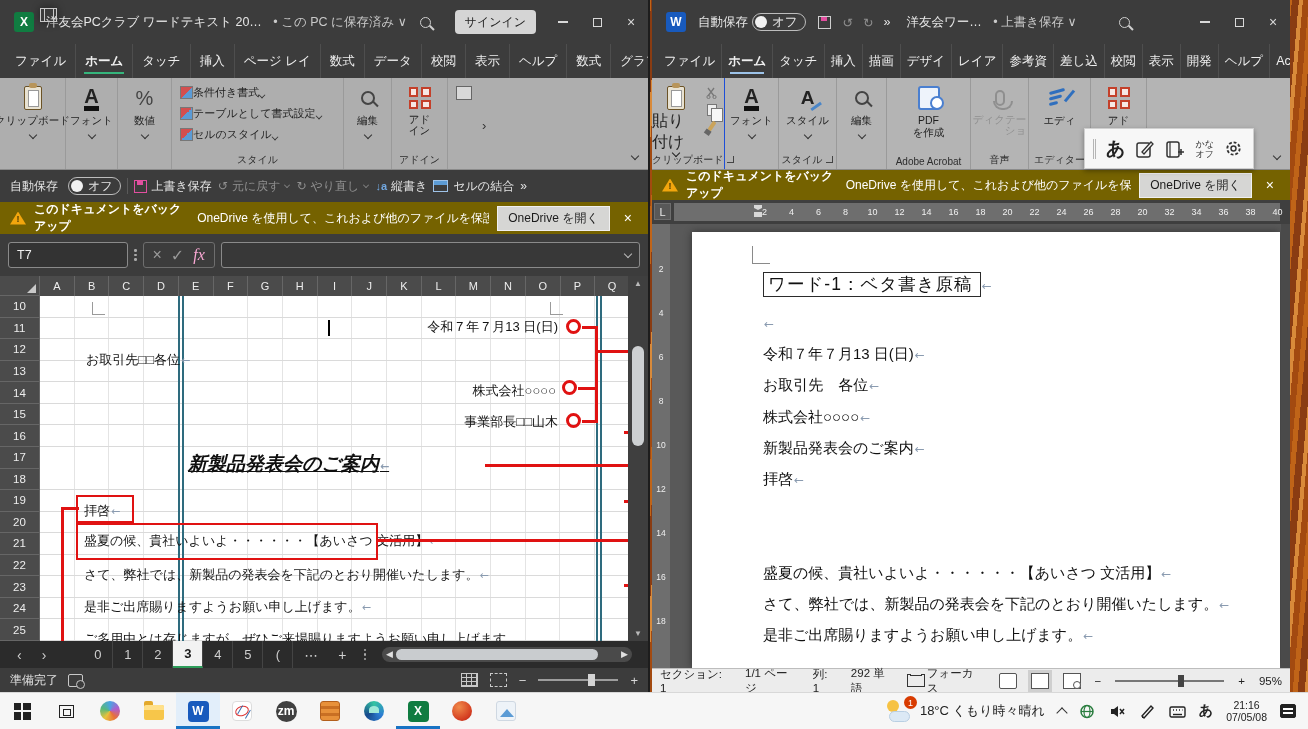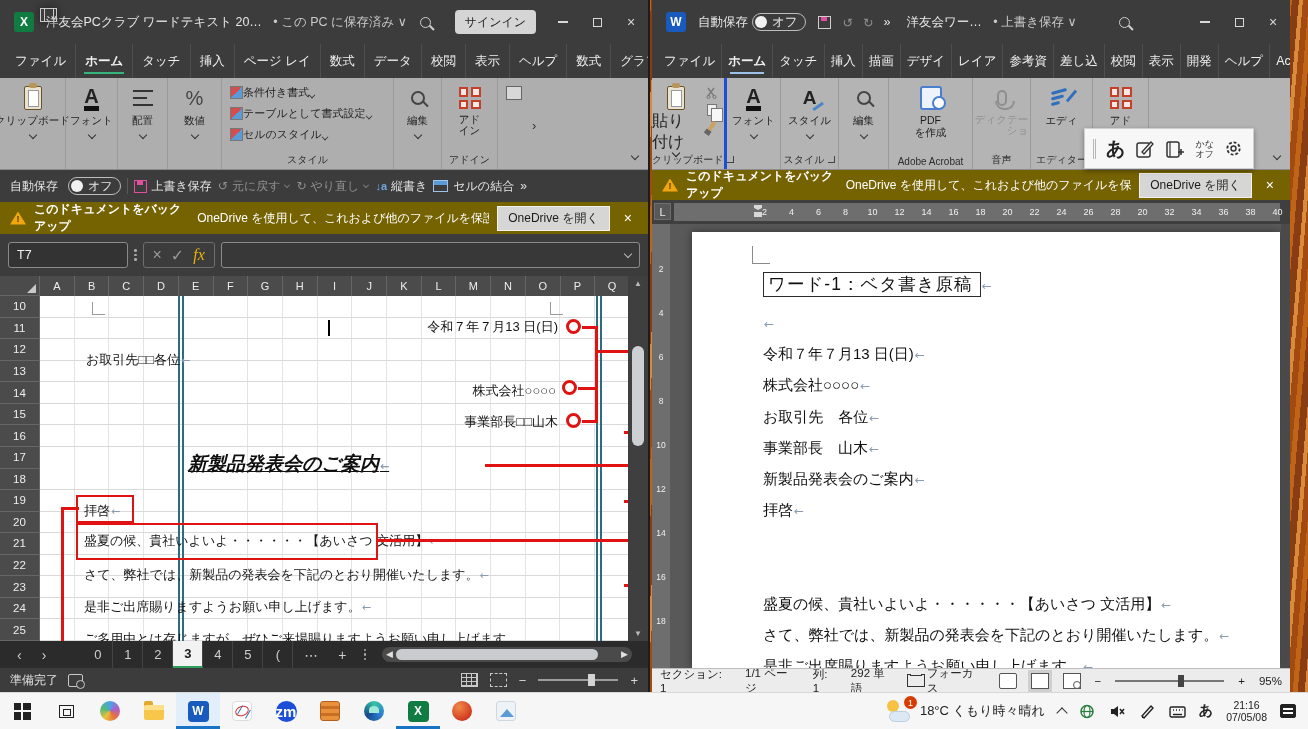--- a/index.html
+++ b/index.html
@@ -72,21 +72,21 @@
   .banner b{font-size:12px;}
   .bbtn{margin-left:auto;background:#d6d6d4;color:#1c1c1c;border:1px solid #f0f0f0;padding:3px 10px;font-size:12px;white-space:nowrap;}
   .bx{color:#fff;font-size:14px;padding:0 6px;}
 
   
   .frow{height:42px;background:#3c3c3c;display:flex;align-items:center;padding:4px 8px;gap:6px;color:#ddd;}
   .namebox{width:120px;height:26px;background:#333;border:1px solid #8a8a8a;border-radius:3px;color:#f0f0f0;font-size:12.5px;display:flex;align-items:center;padding-left:8px;}
   .vdots{display:flex;flex-direction:column;gap:2px;}
   .vdots i{width:2.5px;height:2.5px;background:#aaa;border-radius:50%;}
   .fxbox{display:flex;align-items:center;gap:9px;border:1px solid #6e6e6e;border-radius:3px;height:26px;padding:0 9px;color:#9a9a9a;}
-  .fxit{font-style:italic;font-family:"Liberation Serif",serif;color:#eab308;}
+  .fxit{font-style:italic;font-family:"Liberation Serif",serif;color:#f9a8d4;}
   .fline{flex:1;height:26px;background:#383838;border:1px solid #8a8a8a;border-radius:3px;display:flex;align-items:center;justify-content:flex-end;padding-right:8px;color:#bbb;}
 
   
   .sheet{position:relative;height:365px;background:#fff;overflow:hidden;}
   .corner{position:absolute;left:0;top:0;width:40px;height:20px;background:#4b4b4b;border-right:1px solid #666;border-bottom:1px solid #666;}
   .corner::after{content:"";position:absolute;right:3px;bottom:2px;border-left:9px solid transparent;border-bottom:9px solid #c9c9c9;}
   .colheads{position:absolute;left:40px;top:0;width:590px;height:20px;display:flex;background:#4b4b4b;}
   .colheads span{flex:1;color:#ededed;font-size:11px;display:flex;align-items:center;justify-content:center;border-right:1px solid #666;}
   .rowheads{position:absolute;left:0;top:20px;width:40px;bottom:0;display:flex;flex-direction:column;background:#4b4b4b;}
   .rowheads span{flex:1;color:#ededed;font-size:11.5px;display:flex;align-items:center;justify-content:center;border-bottom:1px solid #666;border-right:1px solid #666;}
@@ -190,21 +190,21 @@
   .startico i{background:#222;}
   .tvico{width:15px;height:13px;border:1.8px solid #222;position:relative;background:#f6f6f6;}
   .tvico::after{content:"";position:absolute;left:3px;top:3px;width:6px;height:5px;border:1.5px solid #222;}
   .copilot{width:20px;height:20px;border-radius:50%;background:conic-gradient(#4ba3e3,#b05ecb,#e8703a,#e8c23a,#58b87a,#4ba3e3);}
   .folder{width:20px;height:15px;background:#f7c64a;border-radius:2px;position:relative;margin-top:3px;}
   .folder::before{content:"";position:absolute;top:-4px;left:0;width:9px;height:5px;background:#e3a92c;border-radius:2px 2px 0 0;}
   .folder::after{content:"";position:absolute;left:0;top:0;right:0;height:5px;background:#ffe08a;border-radius:2px 2px 0 0;}
   .appsq{width:21px;height:21px;border-radius:4px;color:#fff;font-weight:bold;font-size:12px;display:flex;align-items:center;justify-content:center;}
   .wordsq{background:#185abd;}
   .excelsq{background:#107c41;}
-  .zoomsq{background:#1d4ed8;border-radius:50%;font-size:15px;}
+  .zoomsq{background:#404040;border-radius:50%;font-size:12px;}
   .snip{width:20px;height:20px;background:#fff;border-radius:4px;border:1px solid #ddd;position:relative;}
   .snip::before{content:"";position:absolute;inset:4px 2px;border:1.7px solid #d33;border-radius:50%;transform:rotate(-20deg);}
   .snip::after{content:"";position:absolute;left:6px;top:5px;width:8px;height:10px;border-left:1.6px solid #3a6fb0;border-right:1.6px solid #3a6fb0;transform:rotate(30deg);}
   .orangeapp{width:20px;height:20px;border-radius:3px;background:repeating-linear-gradient(#e8913a 0 4px,#c96f23 4px 7px);border:1px solid #b35f1c;}
   .edge{width:20px;height:20px;border-radius:50%;background:conic-gradient(#35c4a2,#2b7cd3,#174a8c,#35c4a2);position:relative;}
   .edge::after{content:"";position:absolute;left:5px;top:5px;width:10px;height:7px;border-radius:50% 50% 0 0;background:#9fe8d8;}
   .redapp{width:20px;height:20px;border-radius:50%;background:radial-gradient(circle at 35% 30%,#f08a4a,#d33a1f 70%,#8c1f0e);}
   .photos{width:20px;height:20px;background:#eef3f8;border:1px solid #cfd8e2;border-radius:3px;position:relative;}
   .photos::after{content:"";position:absolute;left:3px;bottom:3px;border-left:7px solid transparent;border-right:7px solid transparent;border-bottom:8px solid #5b9bd5;}
   .tray{margin-left:auto;display:flex;align-items:center;gap:13px;padding-right:12px;color:#222;}
@@ -271,27 +271,20 @@
       <span class="lbl">クリップボード</span>
         <span class="chev"></span>
     </div>
     <div class="grp" style="width:52px;">
       <span class="bigico">
           <span class="fontA">A</span>
         </span>
       <span class="lbl">フォント</span>
         <span class="chev"></span>
     </div>
-    <div class="grp" style="width:50px;">
-      <span class="bigico">
-          <span class="lines3"></span>
-        </span>
-      <span class="lbl">配置</span>
-        <span class="chev"></span>
-    </div>
     <div class="grp" style="width:54px;">
       <span class="bigico">
           <span class="pct">%</span>
         </span>
       <span class="lbl">数値</span>
         <span class="chev"></span>
     </div>
     <div class="grp" style="width:172px;align-items:flex-start;padding-top:4px;">
       <span style="width:100%;">
 
@@ -561,21 +554,21 @@
         <span class="mtab" style="padding:0 6px;">校閲</span>
         <span class="mtab" style="padding:0 6px;">表示</span>
         <span class="mtab" style="padding:0 6px;">開発</span>
         <span class="mtab" style="padding:0 6px;">ヘルプ</span>
         <span class="mtab" style="padding:0 6px;">Acrol</span>
       </span>
 
   </div>
 
   <div class="ribbon" style="background:#b4b4b4;">
-    <div style="display:flex;border-right:3px solid #1d4ed8;position:relative;">
+    <div style="display:flex;border-right:1px solid #1d4ed8;position:relative;">
       <div class="paste">
         <span class="bigico">
             <span class="clip"></span>
           </span>
         <span class="lbl">貼り付け</span>
           <span class="chev"></span>
       </div>
       <div class="minicol">
         <svg width="12" height="12" viewBox="0 0 12 12">
             <path d="M2 1 L8 9 M8 1 L2 9" stroke="#777" stroke-width="1.3"></path>
@@ -727,23 +720,22 @@
         <span>16</span>
         <span>18</span>
       </div>
     <div class="page">
       <div class="cropmark"></div>
       <div class="doclines">
 
       <div class="dline boxed"><span class="txt">ワード-1：ベタ書き原稿</span><span class="pilcrow">←</span></div>
           <div class="dline"><span class="txt"></span><span class="pilcrow">←</span></div>
           <div class="dline"><span class="txt">令和７年７月13 日(日)</span><span class="pilcrow">←</span></div>
+          <div class="dline"><span class="txt">お取引先　各位</span><span class="pilcrow">←</span></div>
           <div class="dline"><span class="txt">株式会社○○○○</span><span class="pilcrow">←</span></div>
-          <div class="dline"><span class="txt">お取引先　各位</span><span class="pilcrow">←</span></div>
-          <div class="dline"><span class="txt">事業部長　山木</span><span class="pilcrow">←</span></div>
           <div class="dline"><span class="txt">新製品発表会のご案内</span><span class="pilcrow">←</span></div>
           <div class="dline"><span class="txt">拝啓</span><span class="pilcrow">←</span></div>
           <div class="dline"><span class="txt"></span></div>
           <div class="dline"><span class="txt"></span></div>
           <div class="dline"><span class="txt">盛夏の候、貴社いよいよ・・・・・・【あいさつ 文活用】</span><span class="pilcrow">←</span></div>
           <div class="dline"><span class="txt">さて、弊社では、新製品の発表会を下記のとおり開催いたします。</span><span class="pilcrow">←</span></div>
           <div class="dline"><span class="txt">是非ご出席賜りますようお願い申し上げます。</span><span class="pilcrow">←</span></div>
         </div>
     </div>
     <div style="position:absolute;right:0;top:0;bottom:0;width:9px;background:#4a4a4a;"></div>

